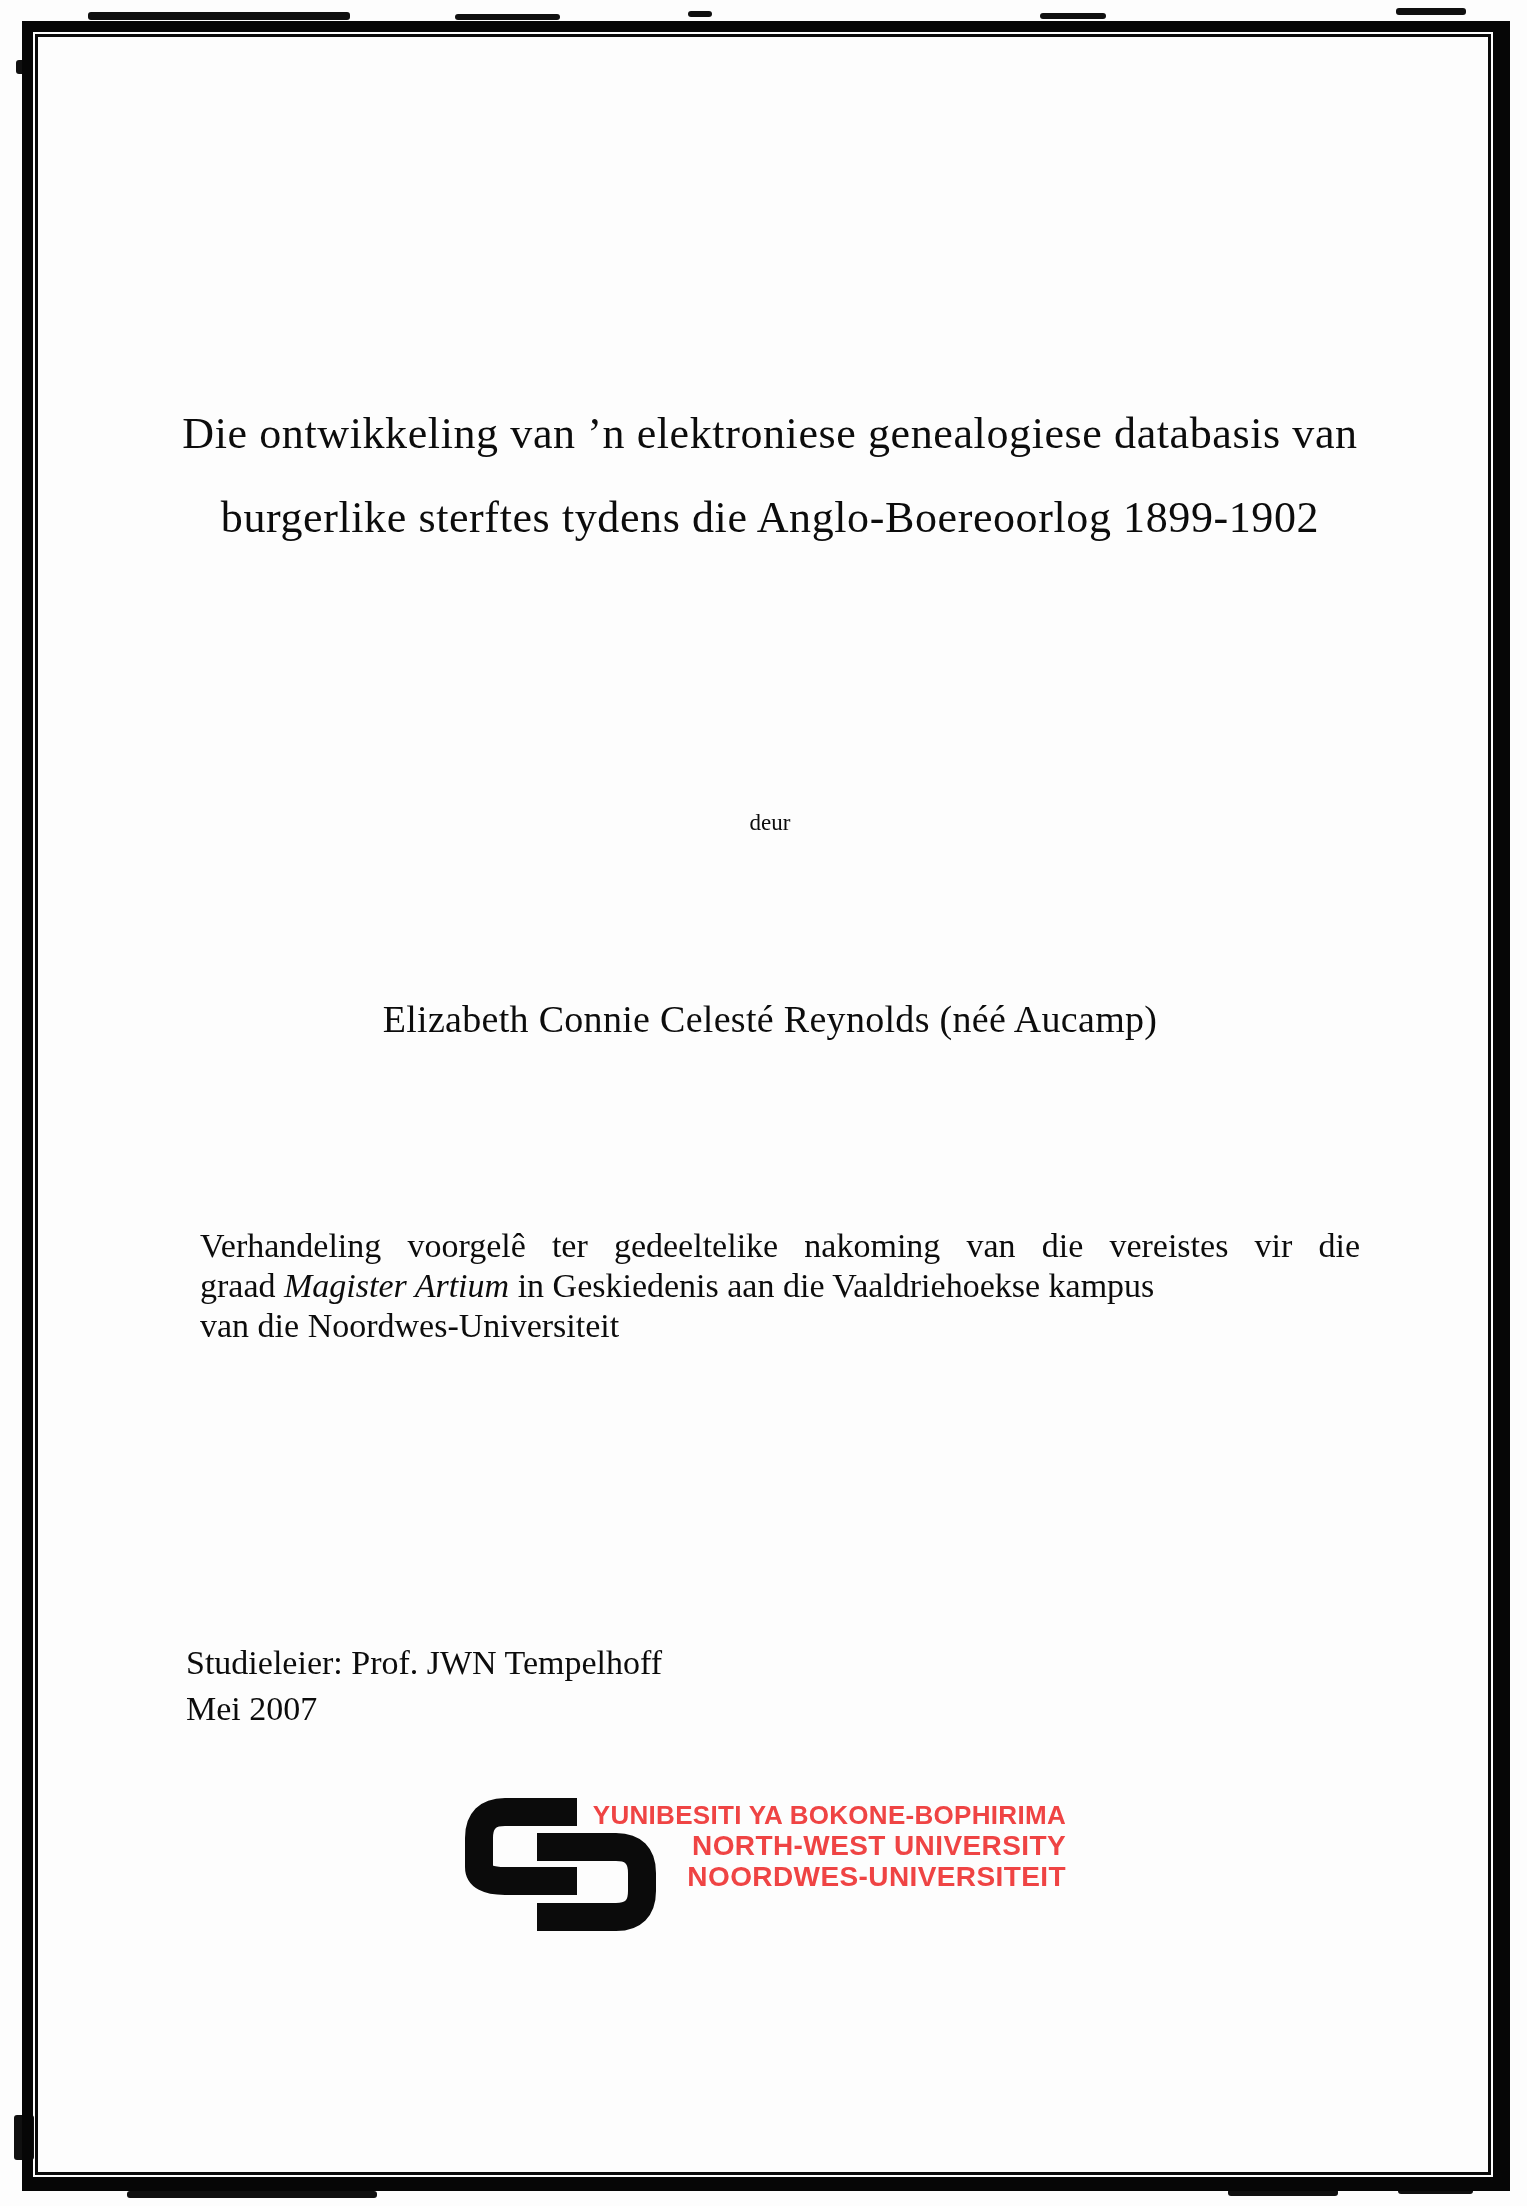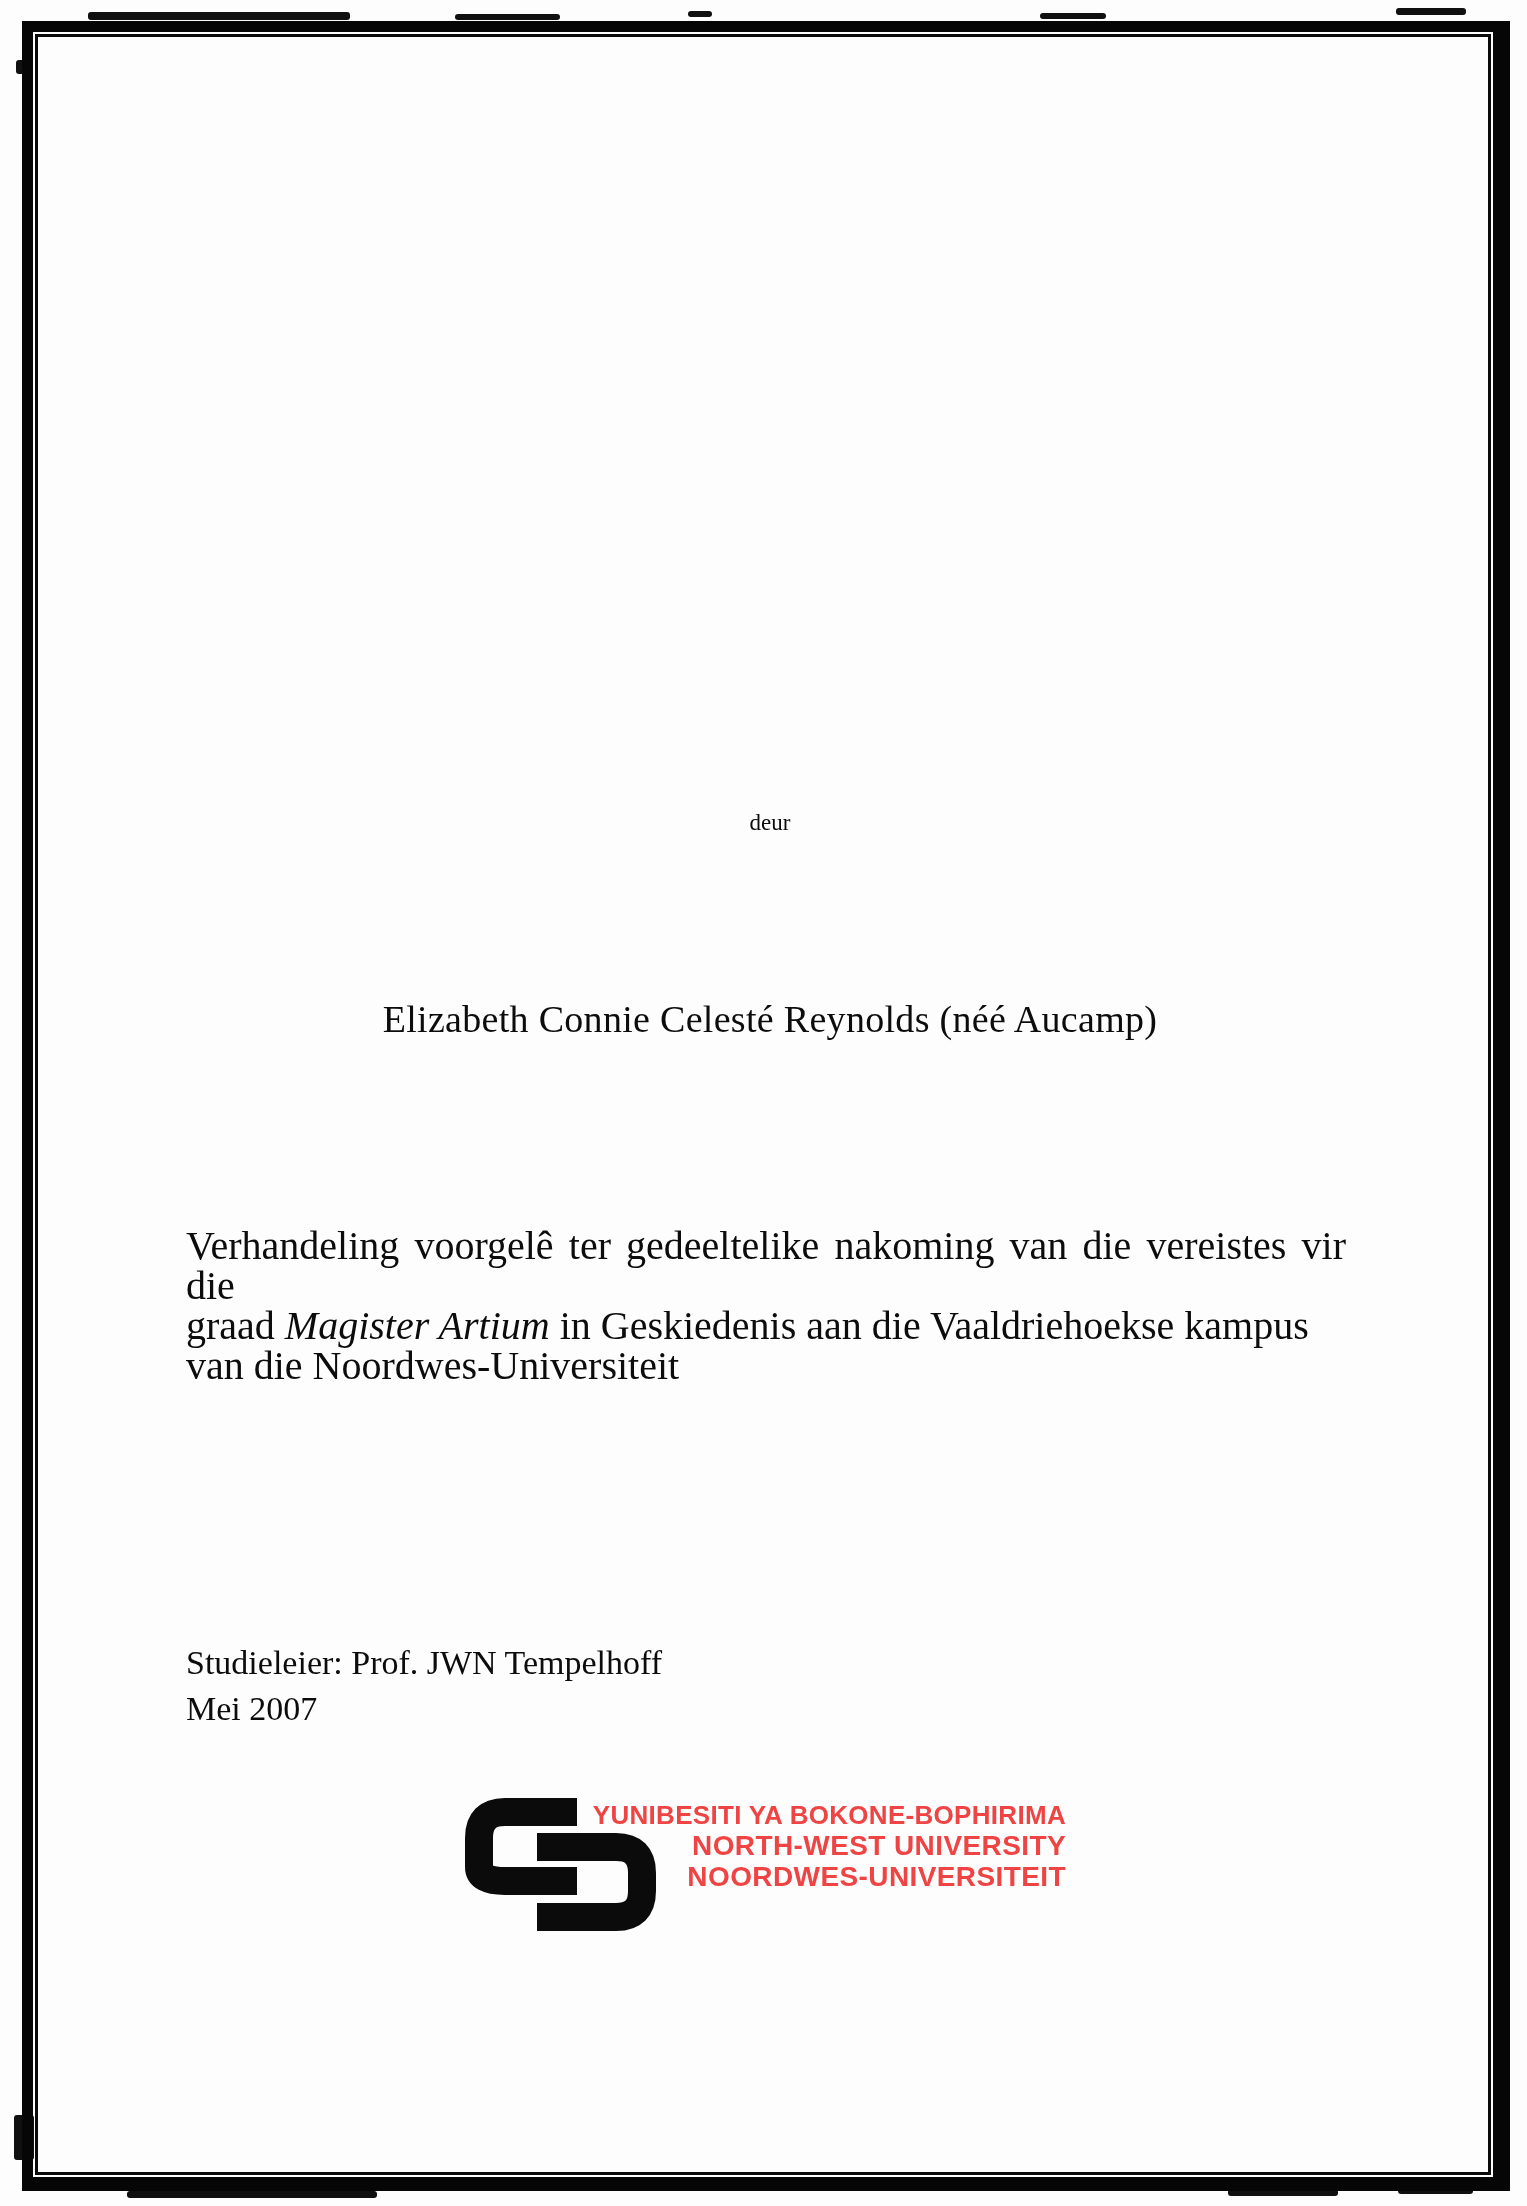--- a/index.html
+++ b/index.html
@@ -29,23 +29,23 @@
   }
   
   .artifact { position: absolute; background: #101010; border-radius: 3px; }
   
   .centered { position: absolute; left: 30px; width: 1480px; text-align: center; }
   .title-block { top: 392px; font-size: 44px; line-height: 84px; letter-spacing: 0.6px; }
   .byline-block { top: 800px; font-size: 23px; line-height: 46px; }
   .author-block { top: 952px; font-size: 38px; line-height: 50px; letter-spacing: 0.3px; margin-top: 42px; }
   .declaration-block {
     position: absolute;
-    left: 186px; top: 1226px;
+    left: 200px; top: 1226px;
     width: 1160px;
-    font-size: 40px; line-height: 40px;
+    font-size: 34px; line-height: 40px;
   }
   .justify-full { text-align: justify; text-align-last: justify; }
   .supervisor-block {
     position: absolute;
     left: 186px; top: 1640px;
     font-size: 34px; line-height: 46px;
   }
   
   .logo-mark {
     position: absolute;
@@ -78,20 +78,24 @@
   <div class="artifact" style="top:60px; left:16px; width:14px; height:14px;"></div>
   <div class="artifact" style="top:2115px; left:14px; width:20px; height:45px;"></div>
   <div class="artifact" style="top:2191px; left:127px; width:250px; height:7px;"></div>
   <div class="artifact" style="top:2189px; left:1228px; width:110px; height:7px;"></div>
   <div class="artifact" style="top:2187px; left:1398px; width:75px; height:7px;"></div>
 
   <div class="frame-outer">
     <div class="frame-inner"></div>
   </div>
 
+  <div class="centered title-block">
+    <div>Die ontwikkeling van ’n elektroniese genealogiese databasis van</div>
+    <div>burgerlike sterftes tydens die Anglo-Boereoorlog 1899-1902</div>
+  </div>
 
   <div class="centered byline-block">deur</div>
 
   <div class="centered author-block">Elizabeth Connie Celesté Reynolds (néé Aucamp)</div>
 
   <div class="declaration-block">
     <div class="justify-full">Verhandeling voorgelê ter gedeeltelike nakoming van die vereistes vir die</div>
     <div><span>graad </span><i>Magister Artium</i><span> in Geskiedenis aan die Vaaldriehoekse kampus</span></div>
     <div>van die Noordwes-Universiteit</div>
   </div>

